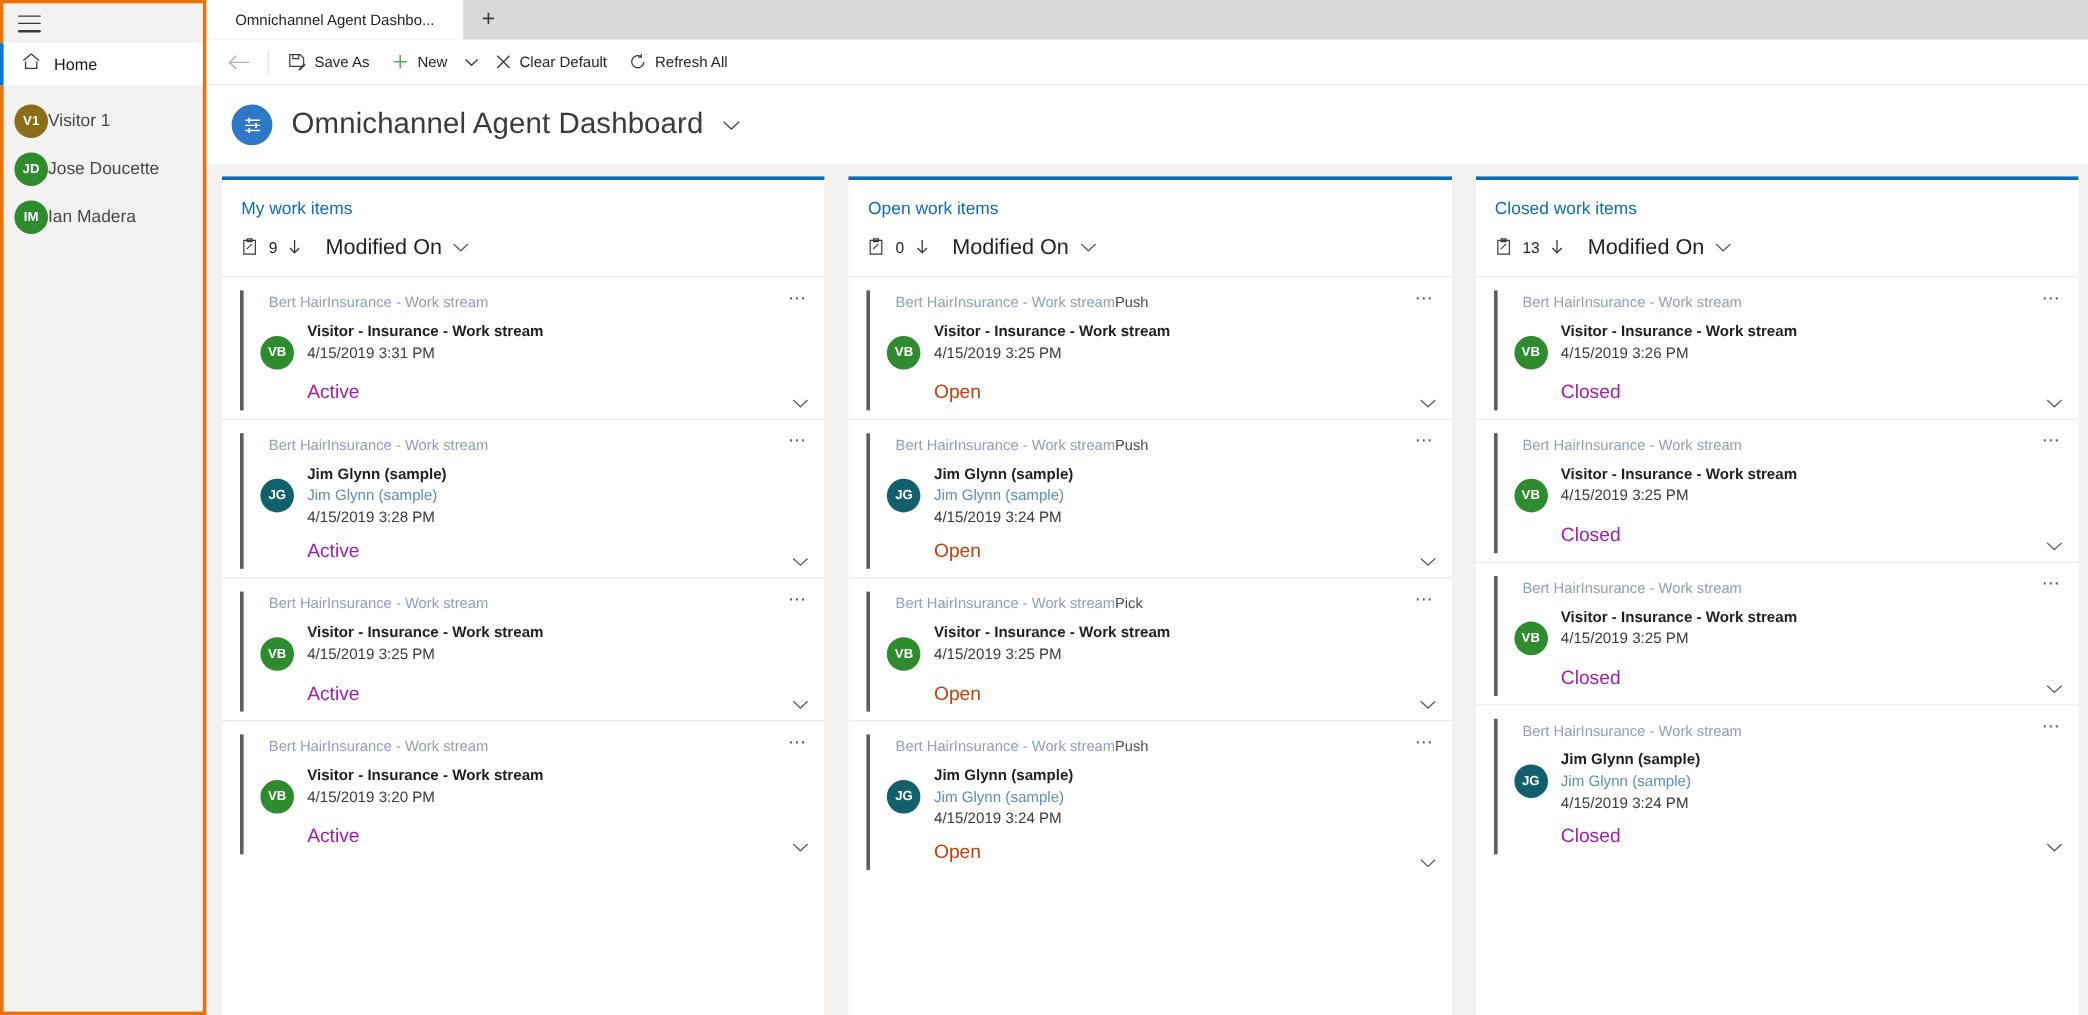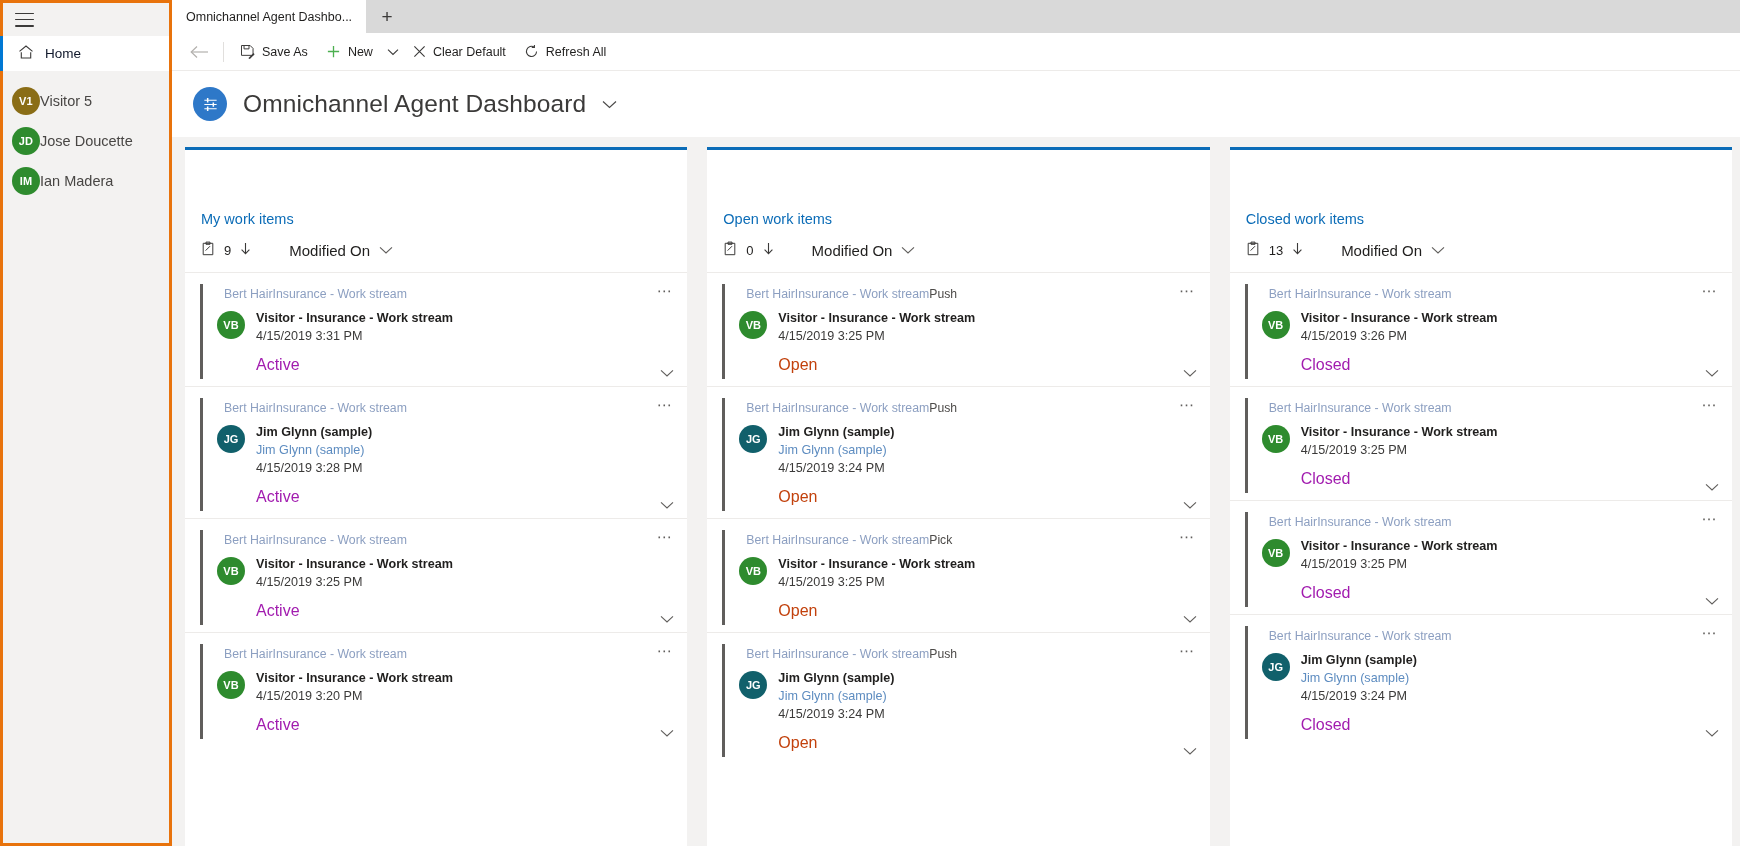--- a/index.html
+++ b/index.html
@@ -51,21 +51,21 @@
   
   .main { flex: 1; height: 846px; display: flex; flex-direction: column; background:#fff; }
 
   .tabstrip {
     height: 33px; background: #d9d9d9; display: flex; align-items: flex-end;
     position: relative;
   }
   .tabstrip:after{content:"";position:absolute;left:0;right:0;bottom:0;height:0;}
   .tab {
     height: 33px; background: #ffffff; display: flex; align-items: center;
-    padding: 0 14px; font-size: 12.5px; color: #201f1e;
+    padding: 0 24px; font-size: 12.5px; color: #201f1e;
     min-width: 183px; justify-content: center; cursor: pointer;
   }
   .tab-add {
     width: 42px; height: 33px; display:flex; align-items:center; justify-content:center;
     font-size: 19px; color:#3b3a39; font-weight: 300; cursor: pointer;
   }
 
   .cmdbar {
     height: 38px; background:#fff; display:flex; align-items:center;
     border-bottom: 1px solid #edebe9;
@@ -101,24 +101,24 @@
     display: flex; gap: 20px; padding: 10px 8px 0 13px;
     overflow: hidden; position: relative;
   }
   .column {
     flex: 1; background: #ffffff;
     border-top: 3px solid #0b6cb7;
     display: flex; flex-direction: column;
     min-width: 0; overflow: hidden;
   }
   .col-header { padding: 16px 16px 0 16px; }
-  .col-title { font-size: 14.5px; color: #0b6cb7; margin-bottom: 14px; margin-top: 45px; }
+  .col-title { font-size: 14.5px; color: #0b6cb7; margin-bottom: 14px; }
   .col-meta { display: flex; align-items: center; gap: 9px; color:#3b3a39; font-size: 13px; padding-bottom:13px; }
   .col-count { font-size: 13px; color:#201f1e; }
-  .meta-sort { margin-left: 29px; font-size: 15px; color:#201f1e;text-align:center; }
+  .meta-sort { margin-left: 11px; font-size: 18px; color:#201f1e;text-align:center; }
   .meta-caret { color:#3b3a39; display:flex; align-items:center; }
 
   .cards { flex:1; overflow:hidden; }
   .card {
     position: relative;
     border-top: 1px solid #edebe9;
     padding: 14px 12px 12px 18px;
     display: flex; flex-direction: column;
     cursor: pointer;
   }
@@ -131,21 +131,21 @@
     font-size: 12.3px; padding-left: 21px; margin-bottom: 9px;
   }
   .ct-owner { color: #8c9fc1; }
   .ct-stream { color: #8c9fc1; }
   .ct-mode { color: #4d4b49; font-size: 12.2px; }
   .card-body { display:flex; gap: 11px; padding-left: 14px; }
   .avatar {
     width: 28px; height: 28px; border-radius:50%; flex-shrink:0;
     color:#fff; font-size:11px; font-weight:bold;
     display:flex; align-items:center; justify-content:center;
-    margin-top: 1px;
+    margin-top: 12px;
   }
   .card-lines { display:flex; flex-direction:column; gap:1px; }
   .cl-title { font-size: 12.6px; font-weight: bold; color:#201f1e; line-height:1.35; }
   .cl-sub { font-size: 12.6px; color:#5d8cc0; line-height:1.35; }
   .cl-time { font-size: 12.6px; color:#3b3a39; line-height:1.35; }
   .card-status {
     padding-left: 53px; margin-top: 11px;
     font-size: 16px; color: #a21caf;
   }
   .card-status.big { font-size: 16px; color:#c2410c; }
@@ -177,21 +177,21 @@
         <svg width="16" height="16" viewBox="0 0 16 16" fill="none" stroke="#3b3a39" stroke-width="1.1">
           <path d="M1.5 7.4 8 2l6.5 5.4"></path>
             <path d="M3.3 8.3V14h9.4V8.3"></path>
         </svg>
       </span>
       <span class="home-label">Home</span>
     </div>
     <div class="people">
         <div class="person">
           <div class="avatar-sm" style="background: rgb(138, 109, 22);">V1</div>
-          <div class="person-name">Visitor 5</div>
+          <div class="person-name">Visitor 1</div>
         </div>
         <div class="person">
           <div class="avatar-sm" style="background: rgb(46, 139, 46);">JD</div>
           <div class="person-name">Jose Doucette</div>
         </div>
         <div class="person">
           <div class="avatar-sm" style="background: rgb(46, 139, 46);">IM</div>
           <div class="person-name">Ian Madera</div>
         </div>
       </div>

